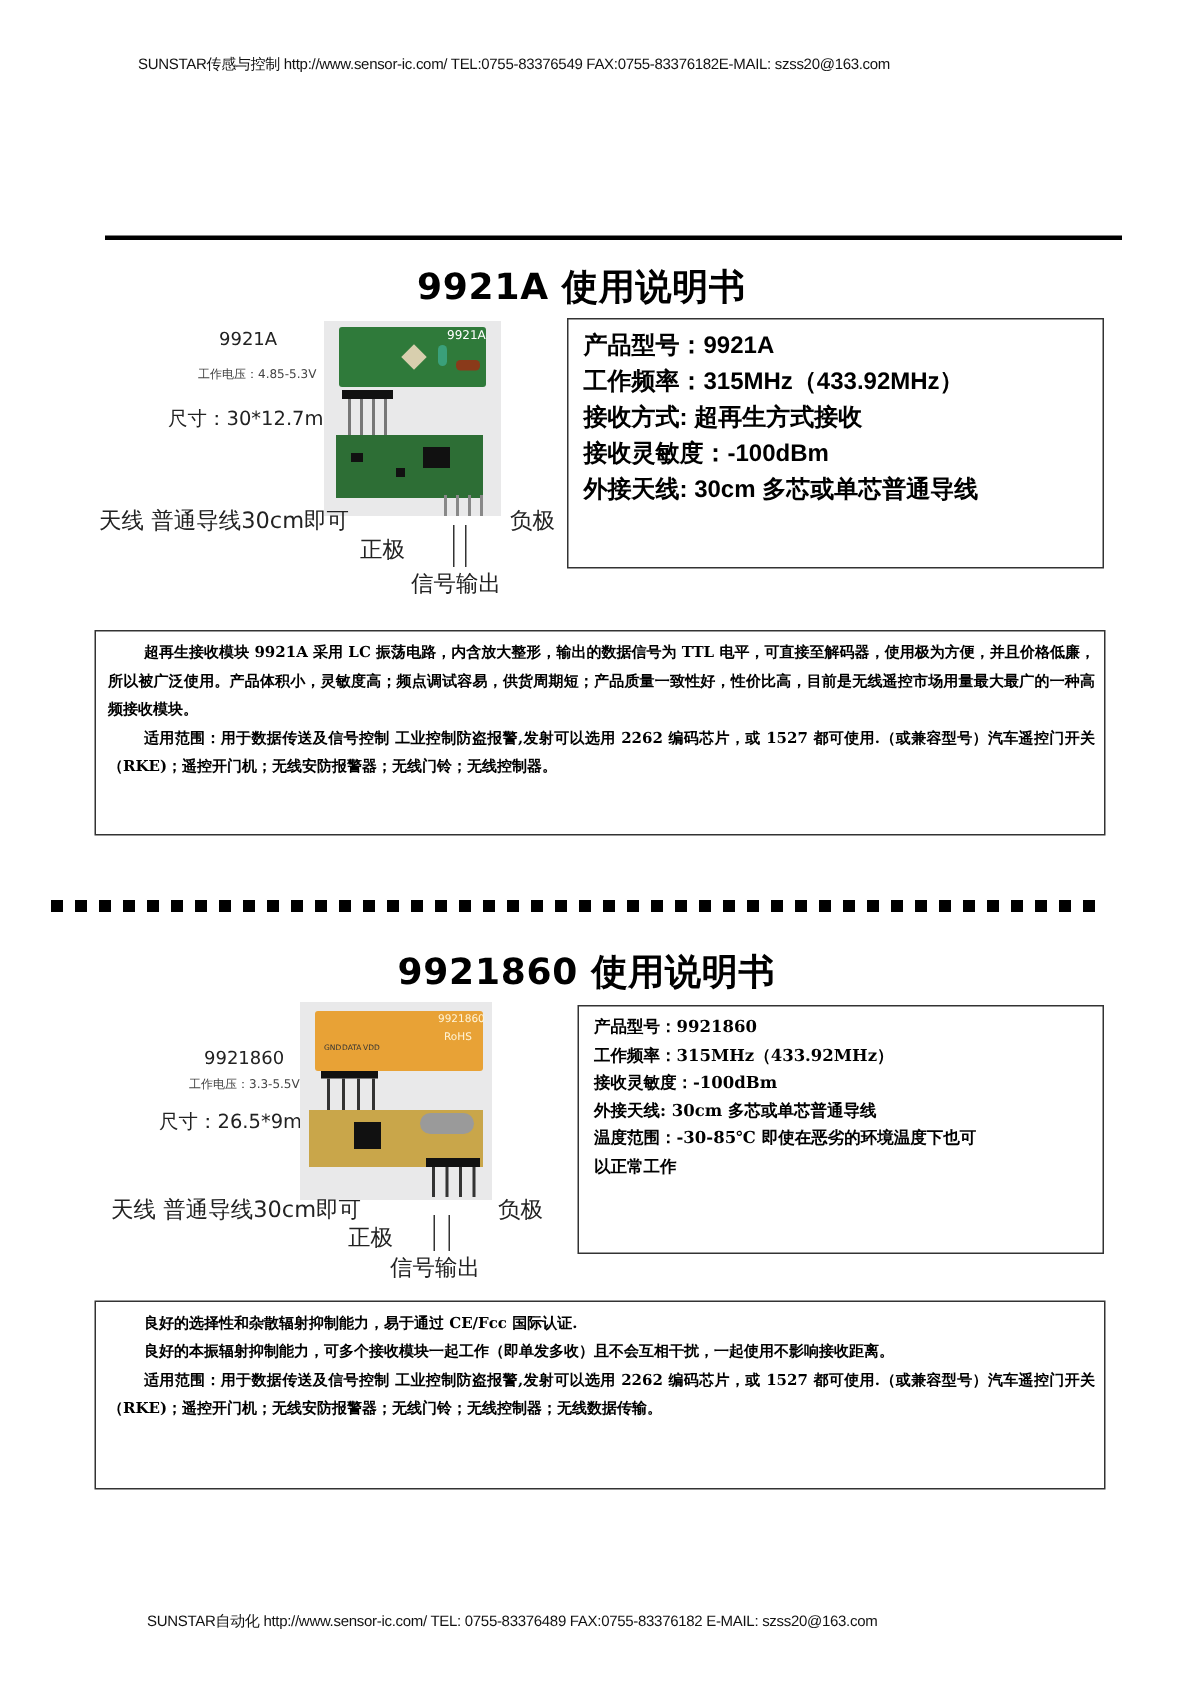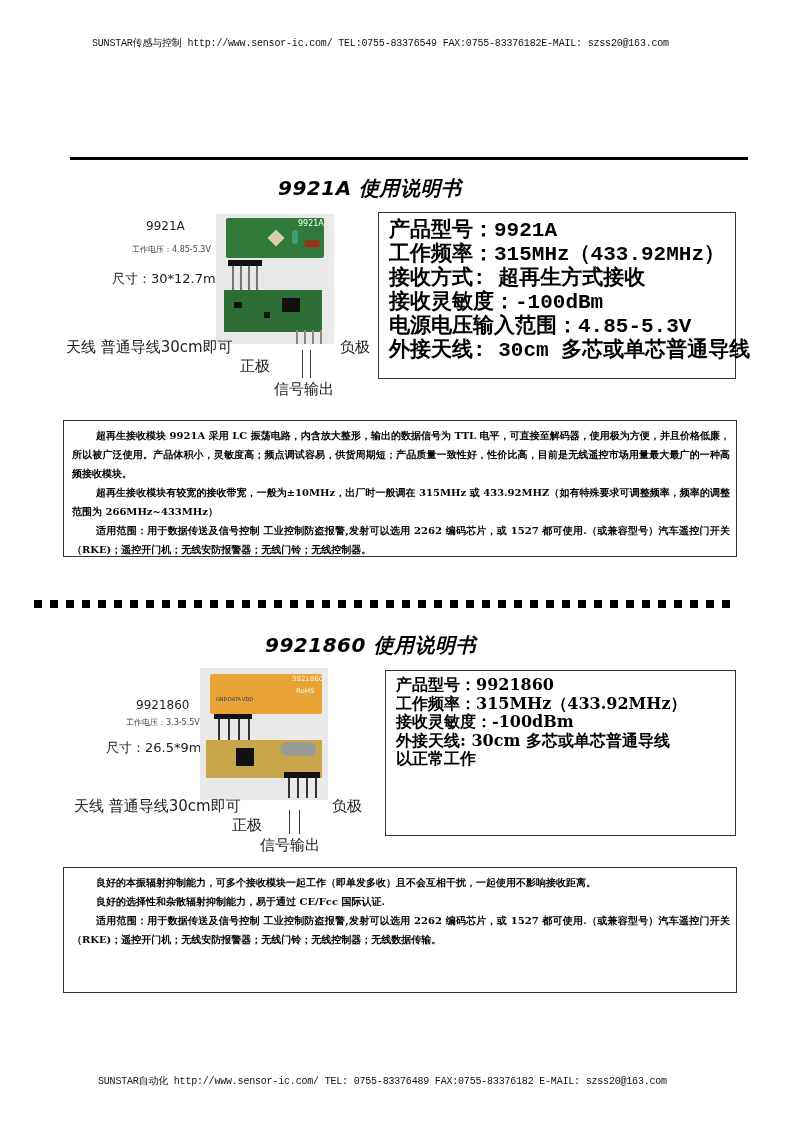--- a/index.html
+++ b/index.html
@@ -1,24 +1,24 @@
 <!DOCTYPE html>
 <html><head>
 <meta charset="utf-8">
 <style>
   html, body { margin:0; padding:0; background:#ffffff; }
   body { width:793px; height:1122px; position:relative; overflow:hidden; font-family:"DejaVu Serif", serif; color:#000; }
   .abs { position:absolute; }
-  .hdr { font-family:Liberation Mono, monospace; font-size:10px; white-space:nowrap; color:#111; letter-spacing:-0.2px; }
+  .hdr { font-family:Liberation Sans, sans-serif; font-size:10px; white-space:nowrap; color:#111; letter-spacing:-0.2px; }
   .rule { background:#000; }
-  .title { font-family:"DejaVu Sans", sans-serif; font-weight:bold; font-size:20px; white-space:nowrap; letter-spacing:0.5px;font-style:italic; }
+  .title { font-family:"DejaVu Sans", sans-serif; font-weight:bold; font-size:24px; white-space:nowrap; letter-spacing:0.5px; }
   .lbl { font-family:"DejaVu Sans", sans-serif; white-space:nowrap; color:#222; }
   .spec { border:1.5px solid #333; box-sizing:border-box; background:#fff; }
-  .spec1 div { font-family:Liberation Mono, monospace; font-weight:bold; font-size:21px; line-height:24px; white-space:nowrap; }
-  .spec2 div { font-family:"DejaVu Serif", serif; font-weight:bold; font-size:16px; line-height:18.5px; white-space:nowrap; }
+  .spec1 div { font-family:Liberation Sans, sans-serif; font-weight:bold; font-size:16px; line-height:24px; white-space:nowrap; }
+  .spec2 div { font-family:"DejaVu Serif", serif; font-weight:bold; font-size:11px; line-height:18.5px; white-space:nowrap; }
   .desc { border:1.5px solid #333; box-sizing:border-box; background:#fff; padding:5px 6px 4px 8px; }
   .desc p { margin:0; font-family:"DejaVu Serif", serif; font-weight:bold; font-size:10px; line-height:19px; text-align:justify; }
   .desc p.ind { text-indent:2.4em; }
   .dash { display:flex; gap:8px; }
   .dash span { display:block; width:8px; height:8px; background:#000; }
   .pcb-green { background:#2f7a3a; }
   .pcb-orange { background:#e8a236; }
 </style>
 </head>
 <body>
@@ -62,27 +62,25 @@
   <div class="abs lbl" style="left:212px; top:172px; font-size:15px;">信号输出</div>
   <div class="abs" style="left:240px; top:142px; width:1px; height:28px; background:#333;"></div>
   <div class="abs" style="left:248px; top:142px; width:1px; height:28px; background:#333;"></div>
 </div>
 
 <div class="abs spec spec1" style="left:378px; top:212px; width:358px; height:167px; padding:6px 0 0 10px;">
   <div>产品型号：9921A</div>
   <div>工作频率：315MHz（433.92MHz）</div>
   <div>接收方式: 超再生方式接收</div>
   <div>接收灵敏度：-100dBm</div>
-  <div>电源电压输入范围：4.85-5.3V</div>
   <div>外接天线: 30cm  多芯或单芯普通导线</div>
 </div>
 
 <div class="abs desc" style="left:63px; top:420px; width:674px; height:137px;">
   <p class="ind">超再生接收模块 9921A 采用 LC 振荡电路，内含放大整形，输出的数据信号为 TTL 电平，可直接至解码器，使用极为方便，并且价格低廉，所以被广泛使用。产品体积小，灵敏度高；频点调试容易，供货周期短；产品质量一致性好，性价比高，目前是无线遥控市场用量最大最广的一种高频接收模块。</p>
-  <p class="ind">超再生接收模块有较宽的接收带宽，一般为±10MHz，出厂时一般调在 315MHz 或 433.92MHZ（如有特殊要求可调整频率，频率的调整范围为 266MHz~433MHz）</p>
   <p class="ind">适用范围：用于数据传送及信号控制    工业控制防盗报警,发射可以选用 2262 编码芯片，或 1527 都可使用.（或兼容型号）汽车遥控门开关（RKE)；遥控开门机；无线安防报警器；无线门铃；无线控制器。</p>
 </div>
 
 <div class="abs dash" style="left:34px; top:600px; width:724px; overflow:hidden;">
   <span></span>
     <span></span>
     <span></span>
     <span></span>
     <span></span>
     <span></span>
@@ -161,22 +159,23 @@
   <div class="abs lbl" style="left:190px; top:170px; font-size:15px;">信号输出</div>
   <div class="abs" style="left:219px; top:144px; width:1px; height:24px; background:#333;"></div>
   <div class="abs" style="left:229px; top:144px; width:1px; height:24px; background:#333;"></div>
 </div>
 
 <div class="abs spec spec2" style="left:385px; top:670px; width:351px; height:166px; padding:5px 0 0 10px;">
   <div>产品型号：9921860</div>
   <div>工作频率：315MHz（433.92MHz）</div>
   <div>接收灵敏度：-100dBm</div>
   <div>外接天线: 30cm  多芯或单芯普通导线</div>
+  <div>温度范围：-30-85℃   即使在恶劣的环境温度下也可</div>
   <div>以正常工作</div>
 </div>
 
 <div class="abs desc" style="left:63px; top:867px; width:674px; height:126px;">
+  <p class="ind">良好的选择性和杂散辐射抑制能力，易于通过 CE/Fcc 国际认证.</p>
   <p class="ind">良好的本振辐射抑制能力，可多个接收模块一起工作（即单发多收）且不会互相干扰，一起使用不影响接收距离。</p>
-  <p class="ind">良好的选择性和杂散辐射抑制能力，易于通过 CE/Fcc 国际认证.</p>
   <p class="ind">适用范围：用于数据传送及信号控制    工业控制防盗报警,发射可以选用 2262 编码芯片，或 1527 都可使用.（或兼容型号）汽车遥控门开关（RKE)；遥控开门机；无线安防报警器；无线门铃；无线控制器；无线数据传输。</p>
 </div>
 
 <div class="abs hdr" style="left:98px; top:1074px;">SUNSTAR自动化 http://www.sensor-ic.com/ TEL: 0755-83376489 FAX:0755-83376182 E-MAIL: szss20@163.com</div>
 
 </body></html>

